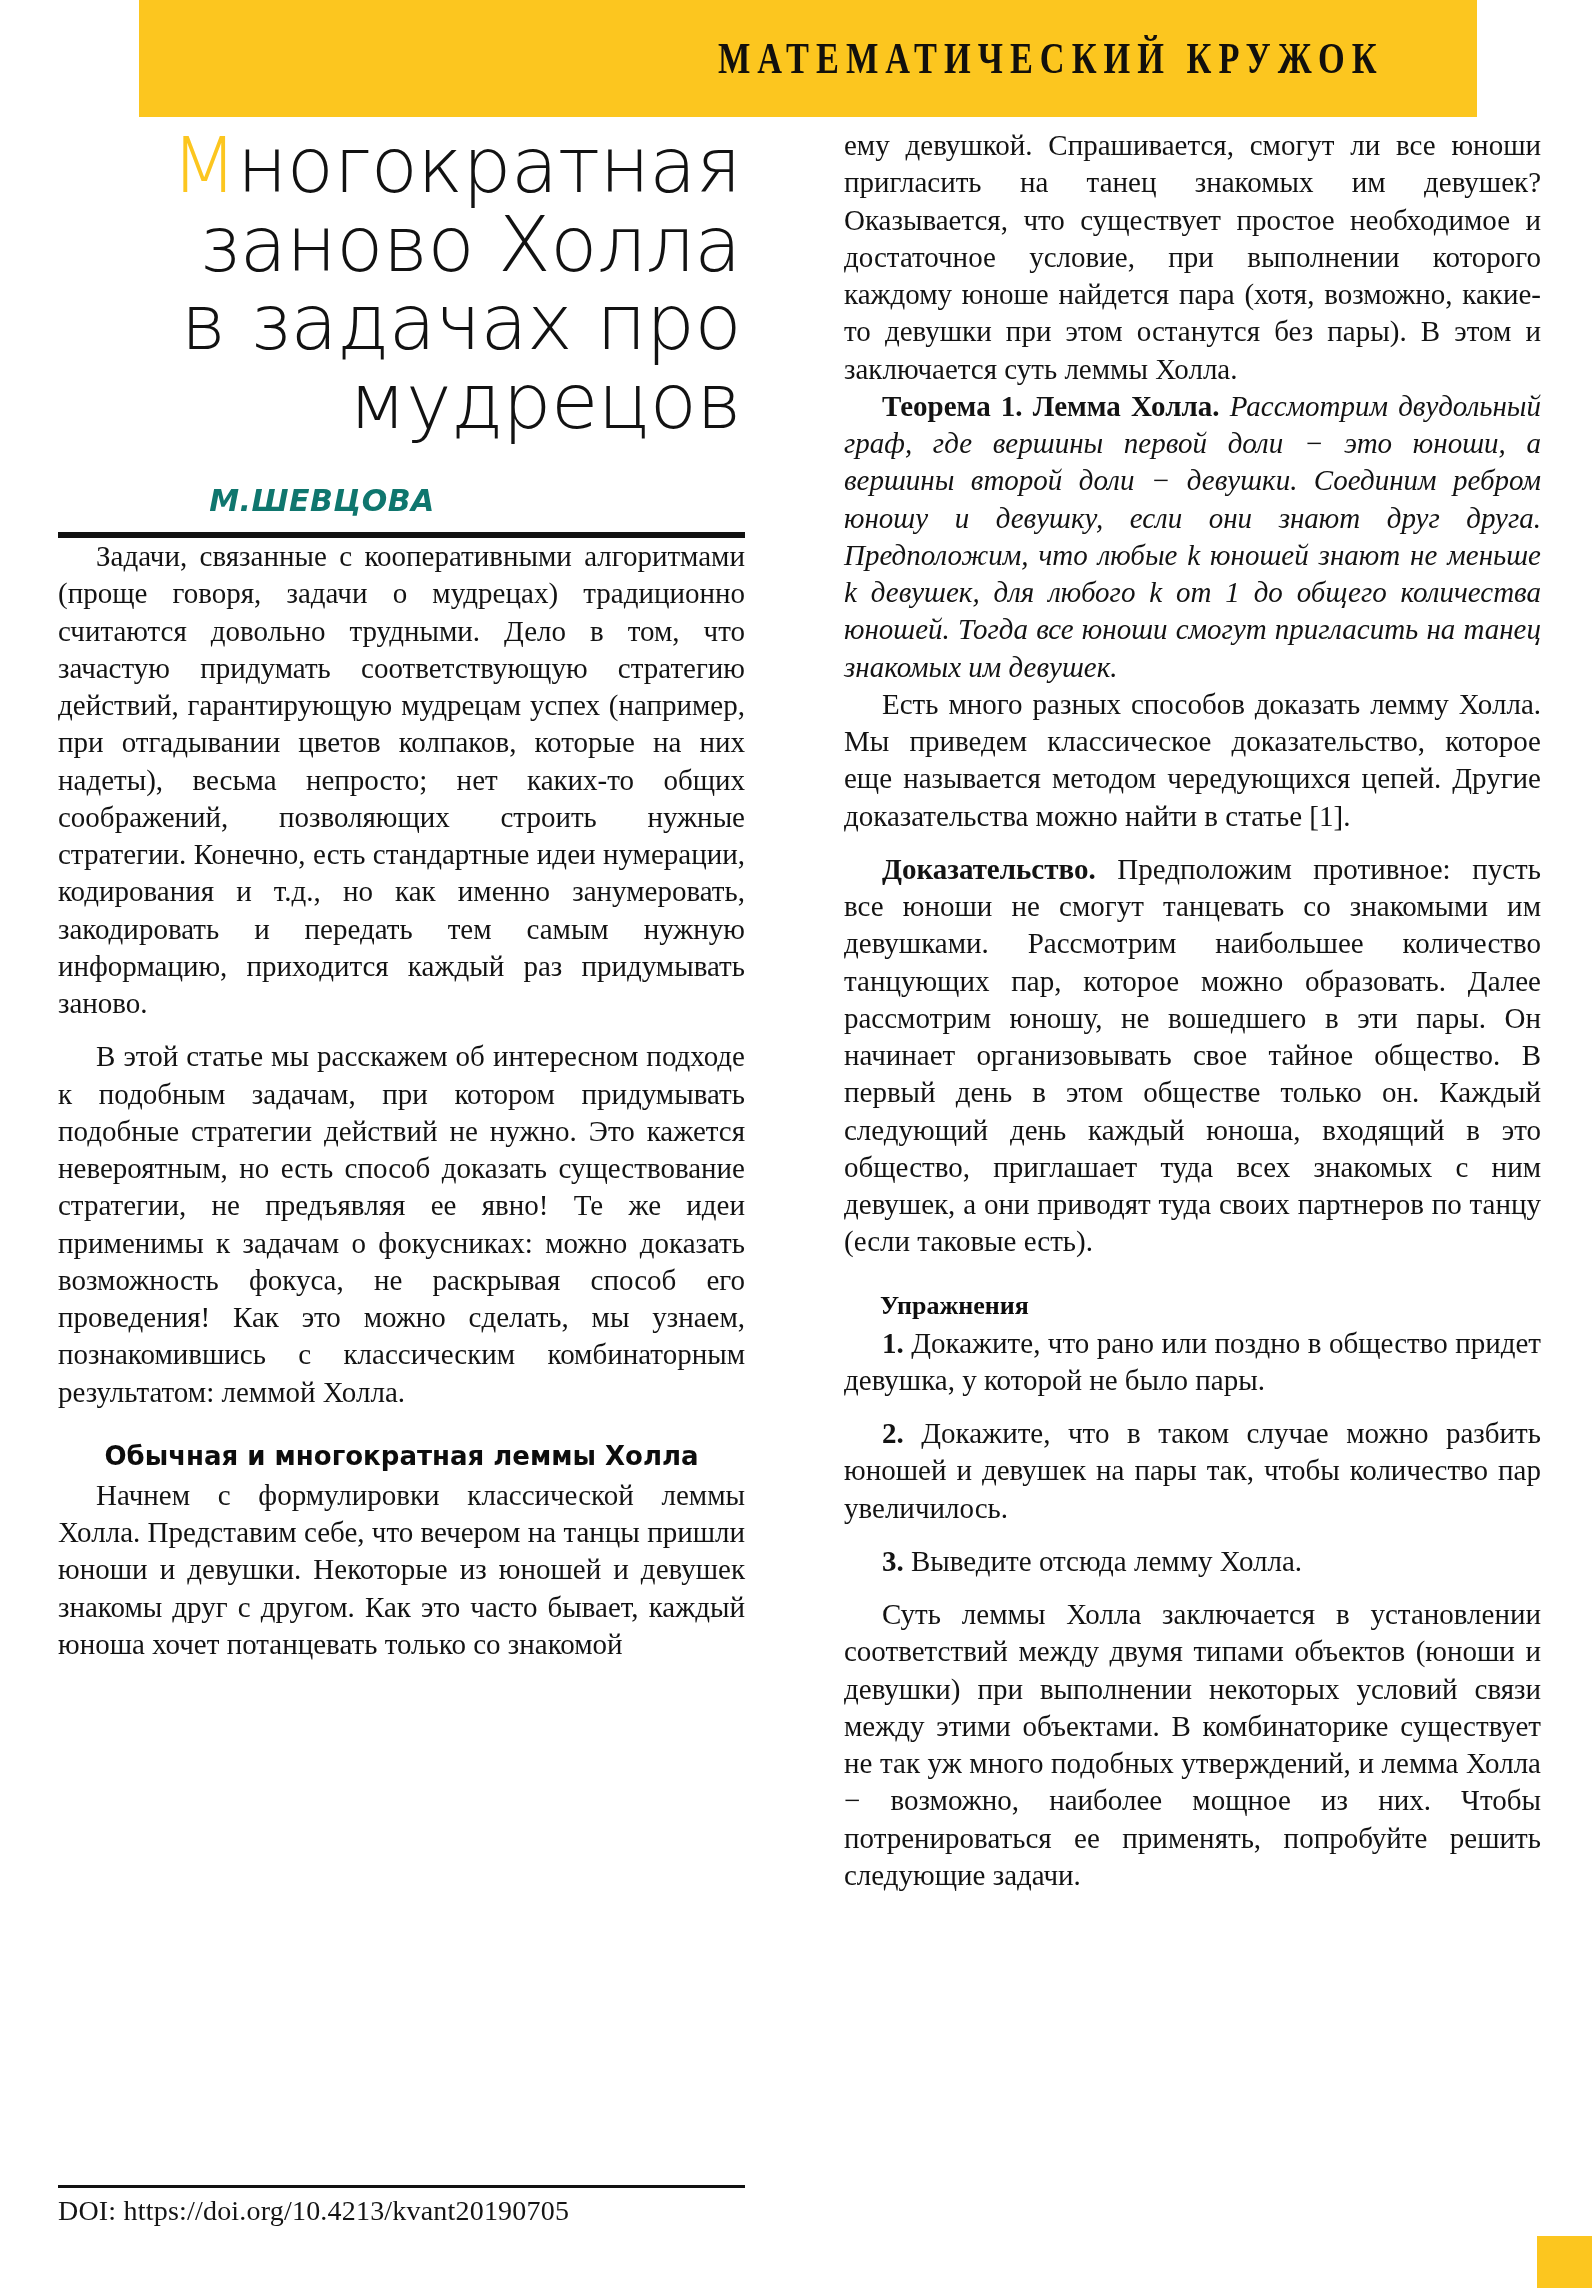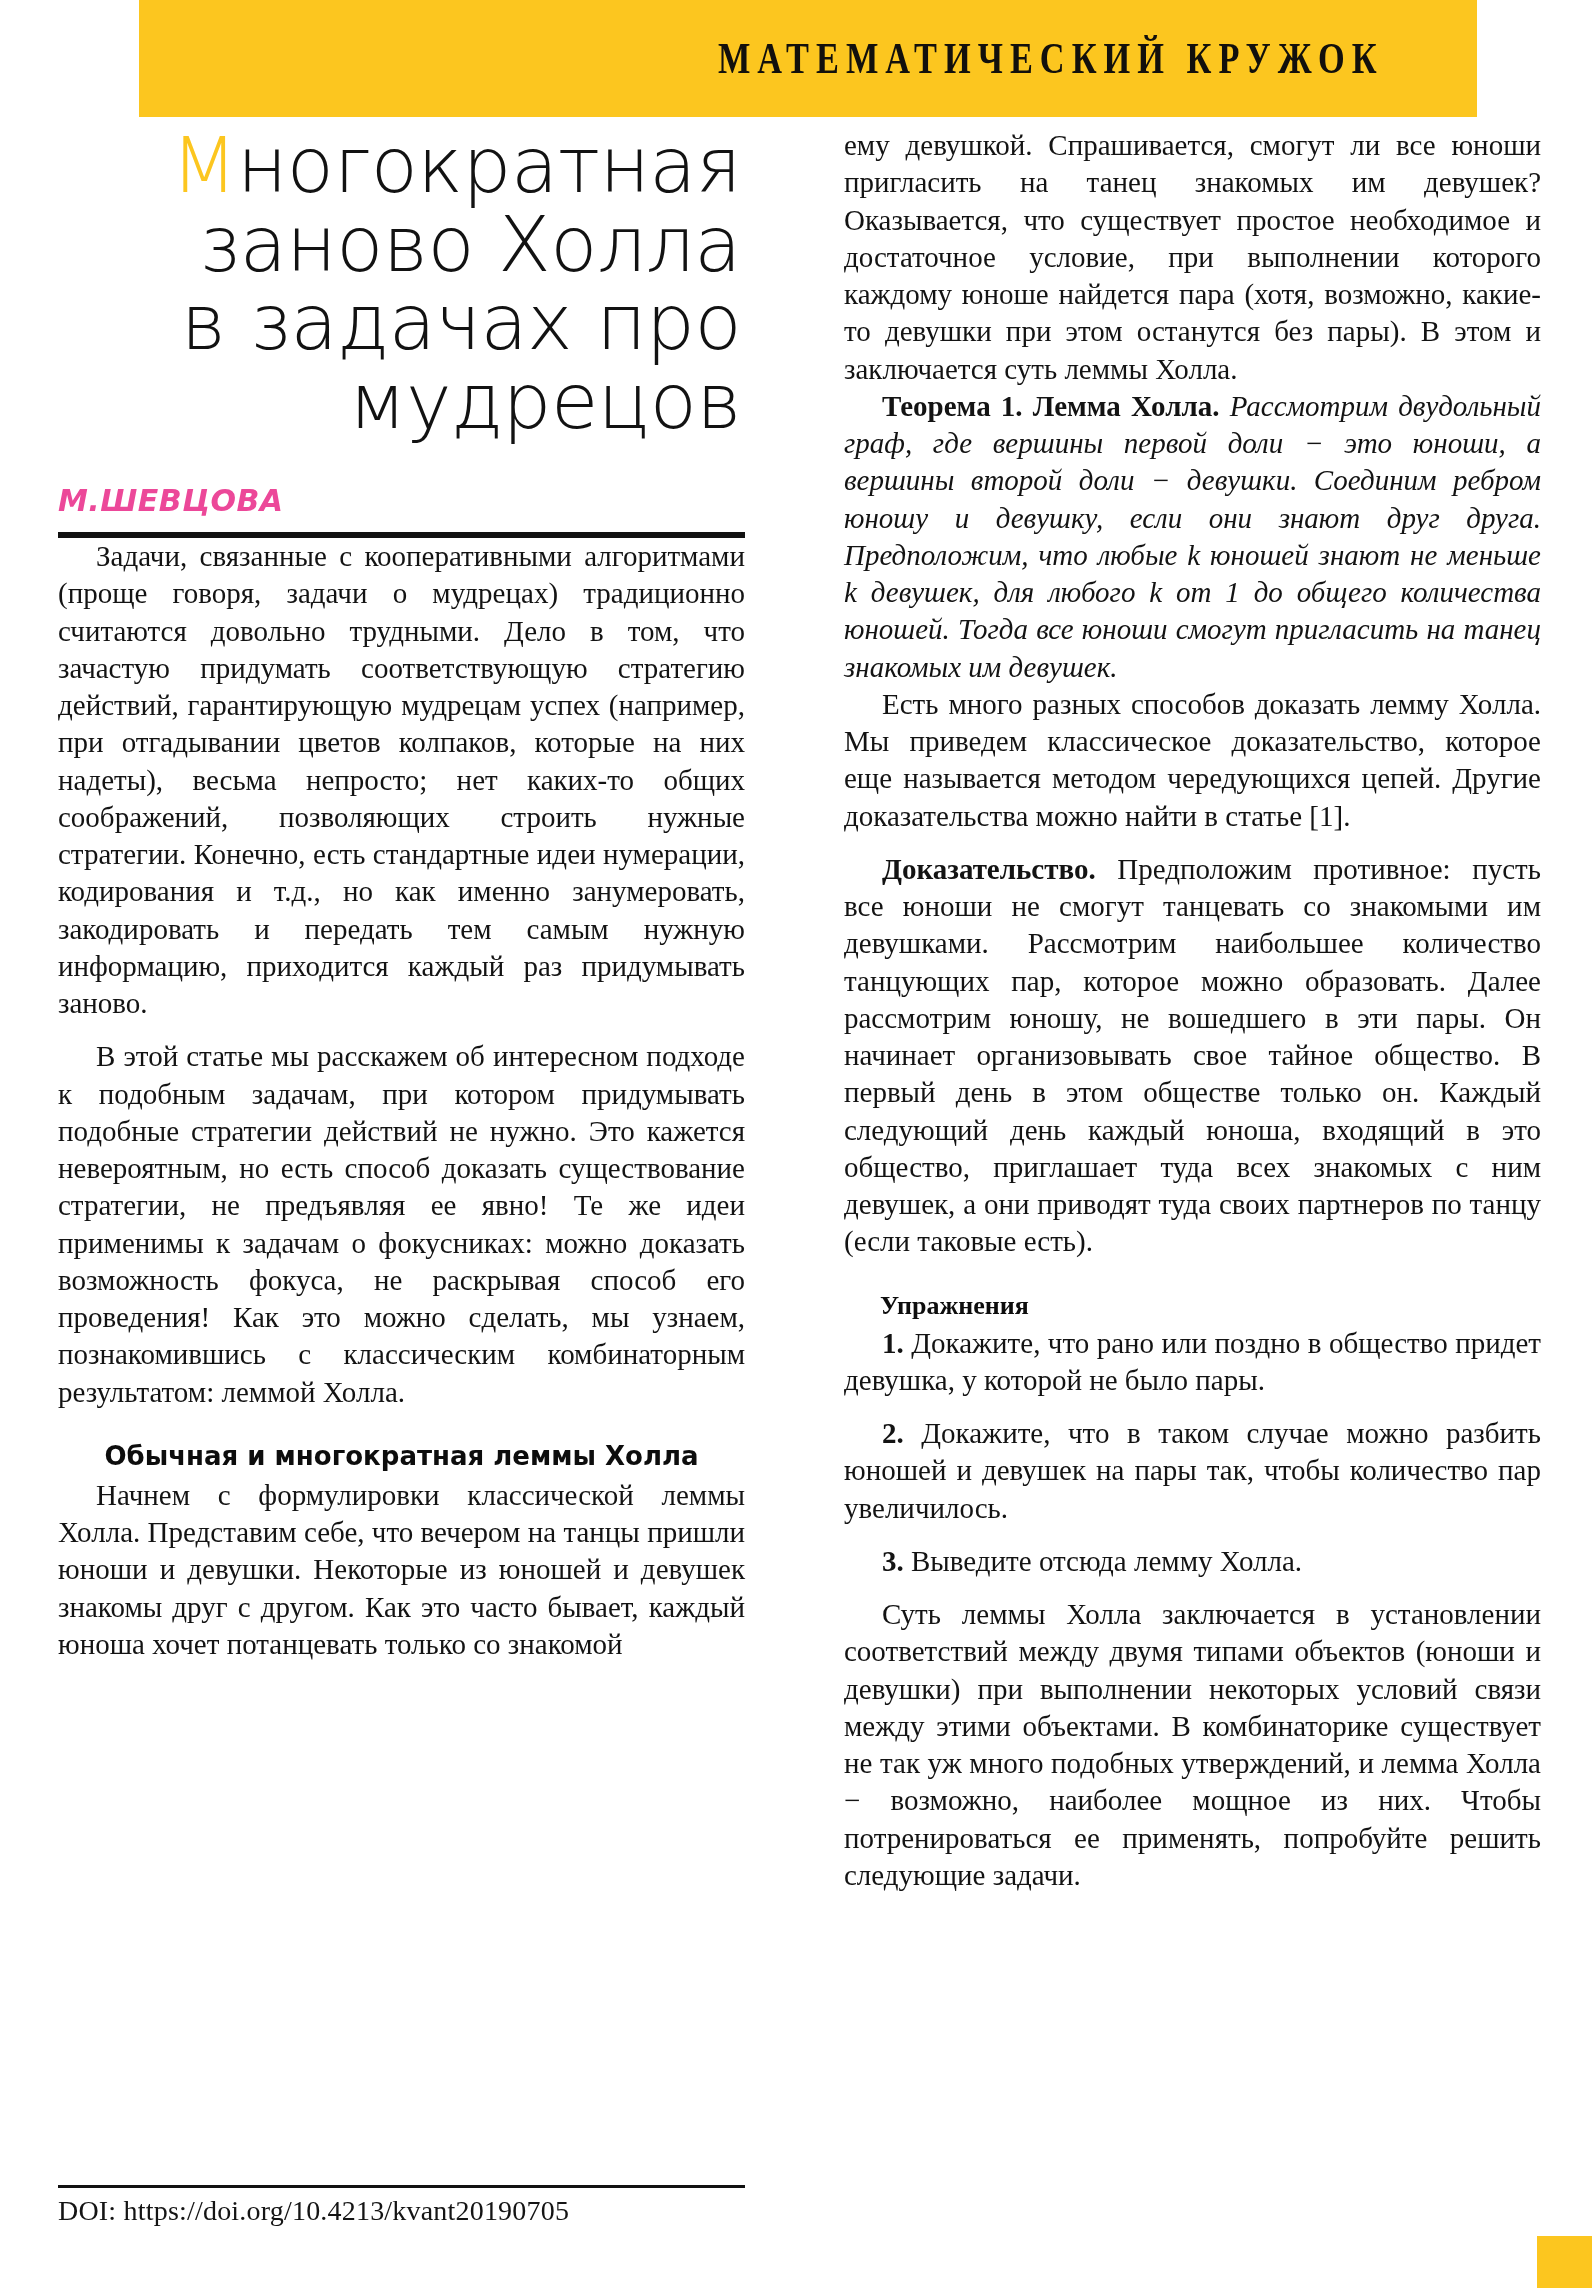--- a/index.html
+++ b/index.html
@@ -67,27 +67,27 @@
     letter-spacing: -0.5px;
     color: #121212;
     padding-right: 4px;
   }
   .title .dropcap {
     color: #FCC61F;
   }
 
   .byline {
     margin-top: 42px;
-    text-align: left;
+    text-align: center;
     font-family: "DejaVu Sans", "Liberation Sans", sans-serif;
     font-style: italic;
     font-weight: 700;
     font-size: 30px;
     letter-spacing: 0.5px;
-    color: #ec4899;
+    color: #0f766e;
     padding-right: 159px;
   }
   .title-rule {
     margin-top: 14px;
     height: 6px;
     background: #111111;
     width: 100%;
   }
 
   

